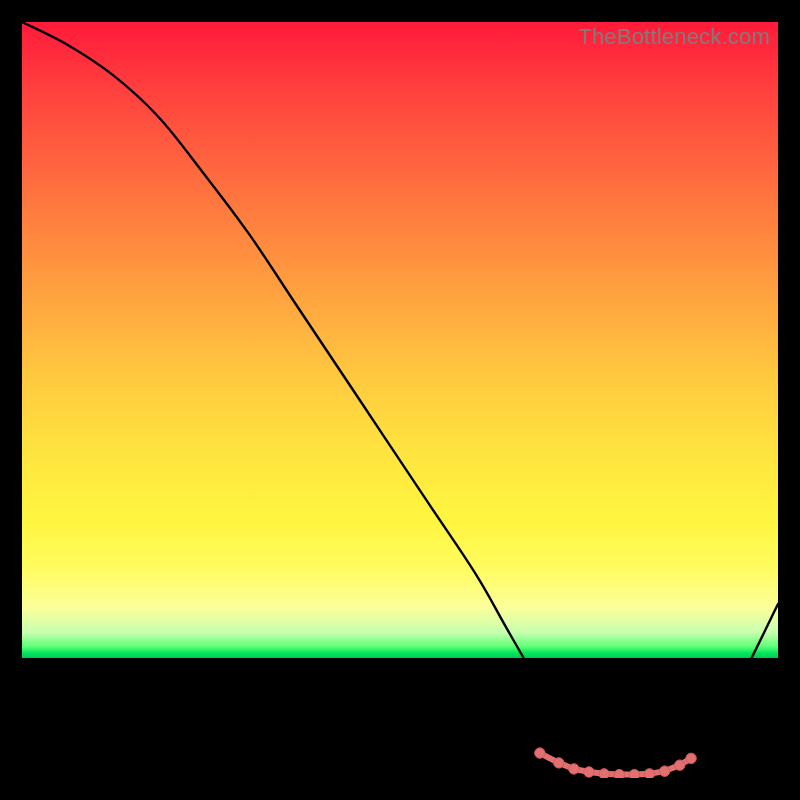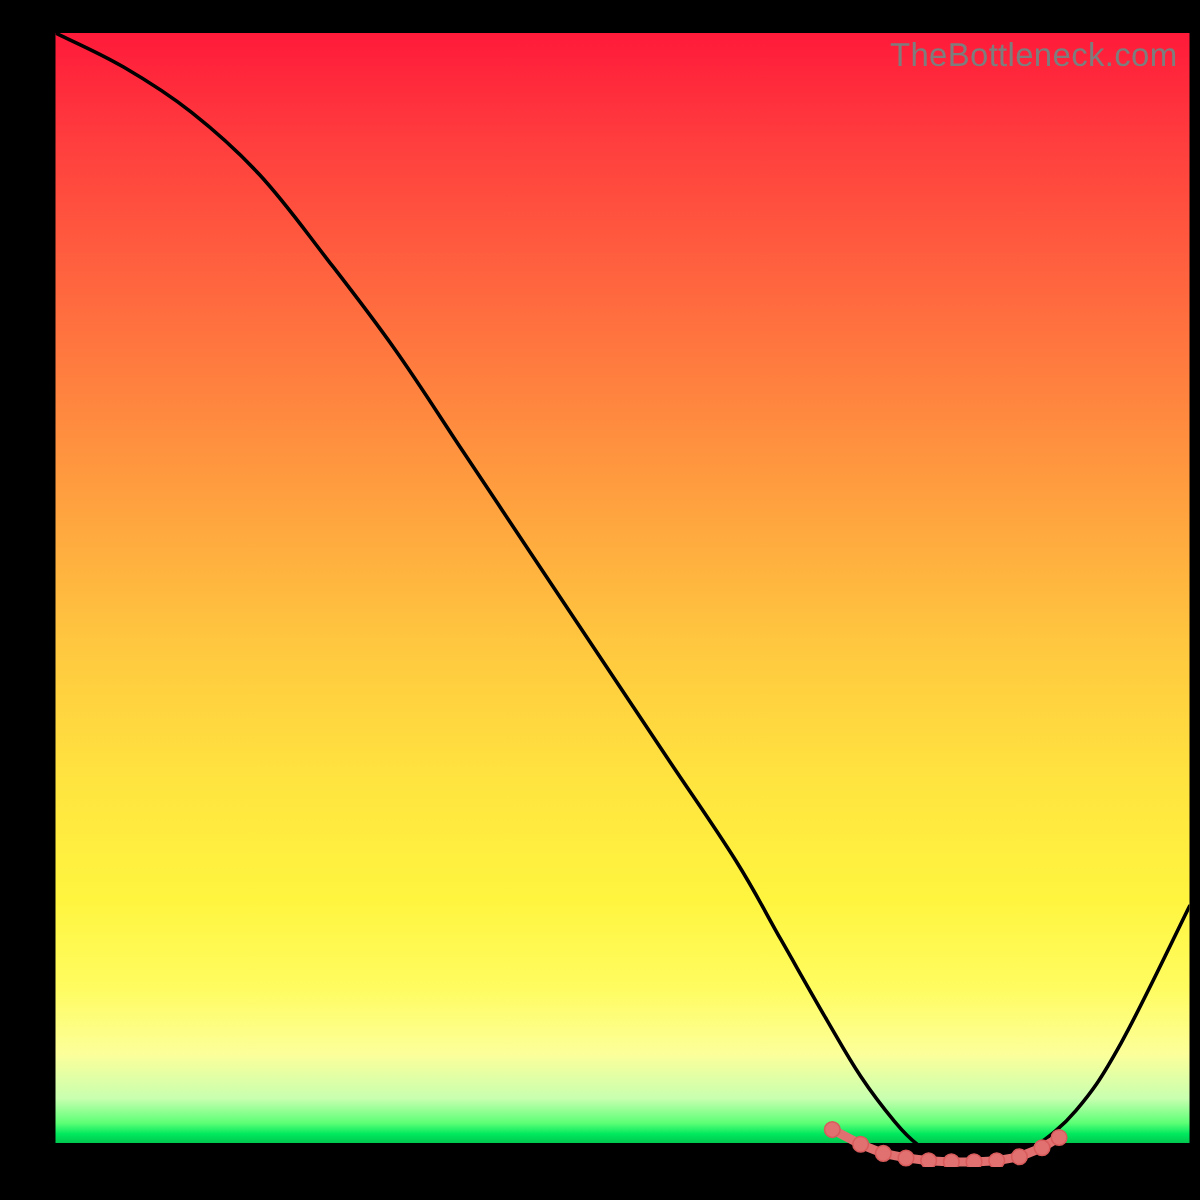--- a/index.html
+++ b/index.html
@@ -6,24 +6,24 @@
     margin: 0;
     padding: 0;
     width: 800px;
     height: 800px;
     background: #000;
     overflow: hidden;
     font-family: Arial, Helvetica, sans-serif;
   }
   .frame {
     position: absolute;
-    left: 37px;
+    left: 22px;
     top: 22px;
     width: 756px;
-    height: 740px;
+    height: 636px;
     background: linear-gradient(to bottom,
       #ff1a3a 0%,
       #ff3e3e 10%,
       #ff6d3f 25%,
       #ff9a3f 40%,
       #ffc73f 55%,
       #ffe53f 68%,
       #fff53f 78%,
       #fffc60 86%,
       #fcff9a 92%,

